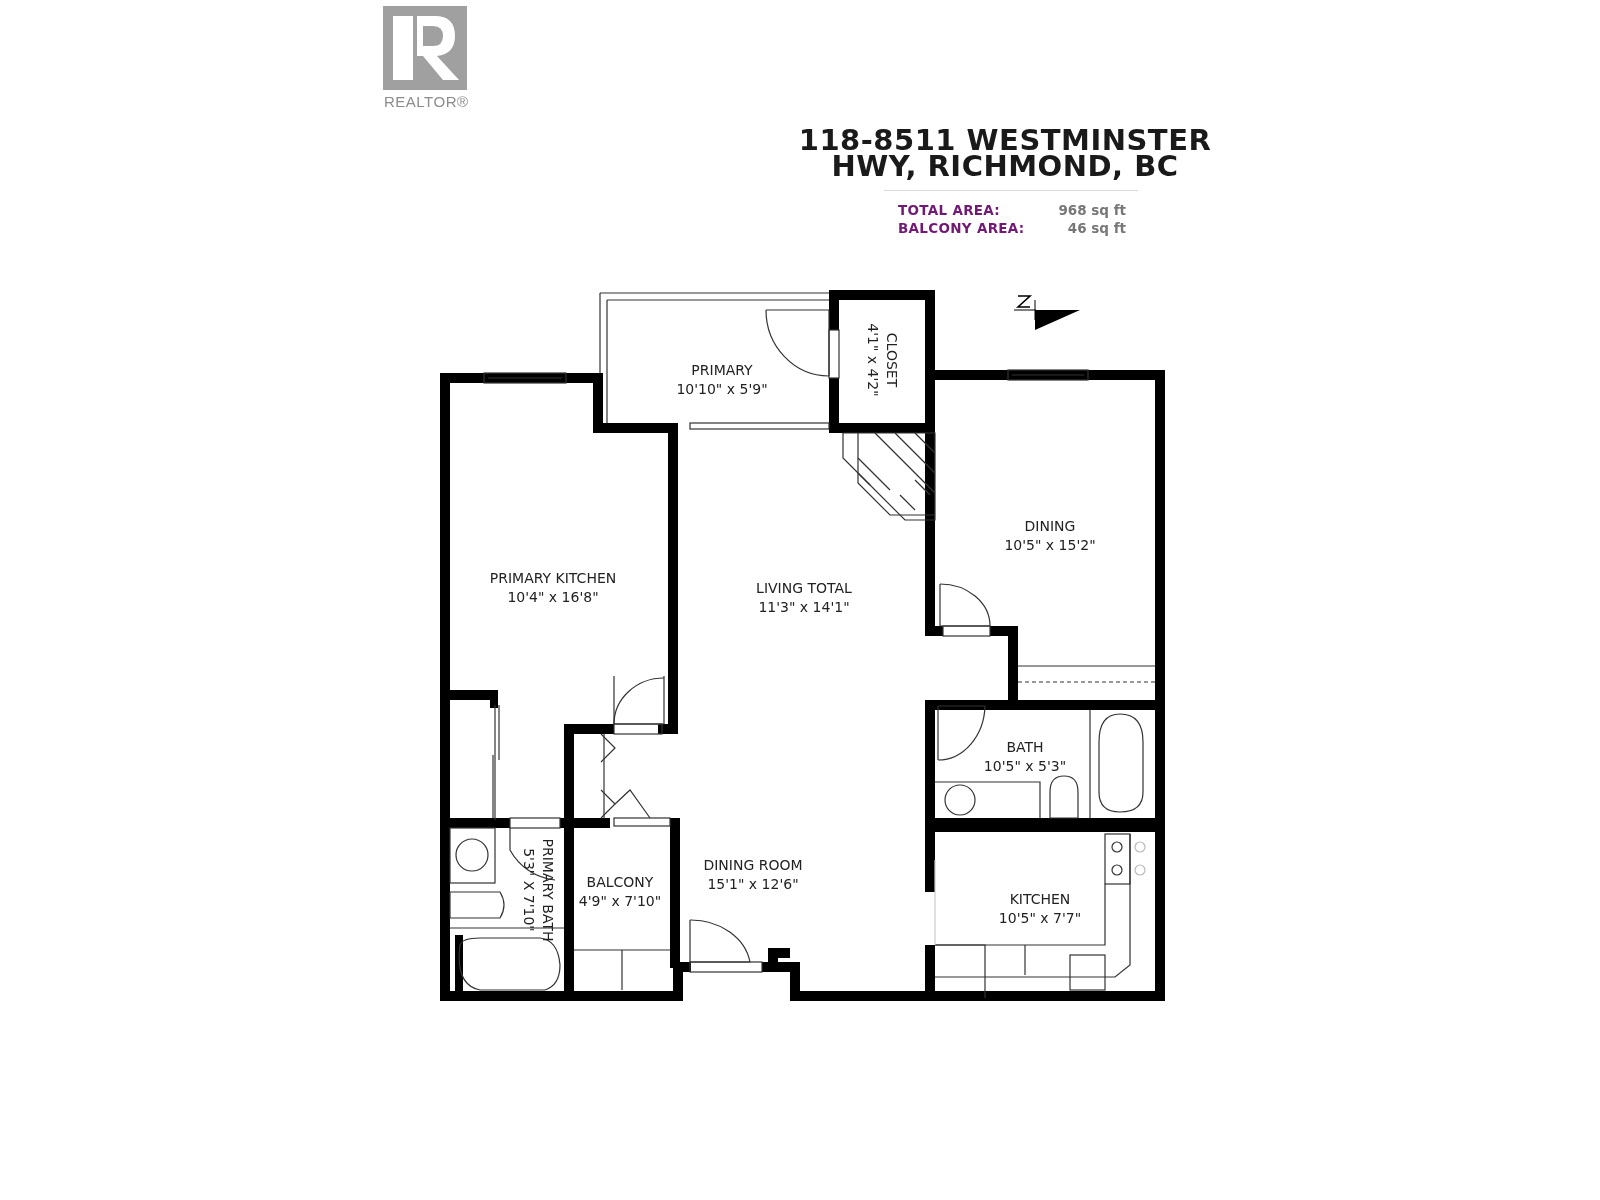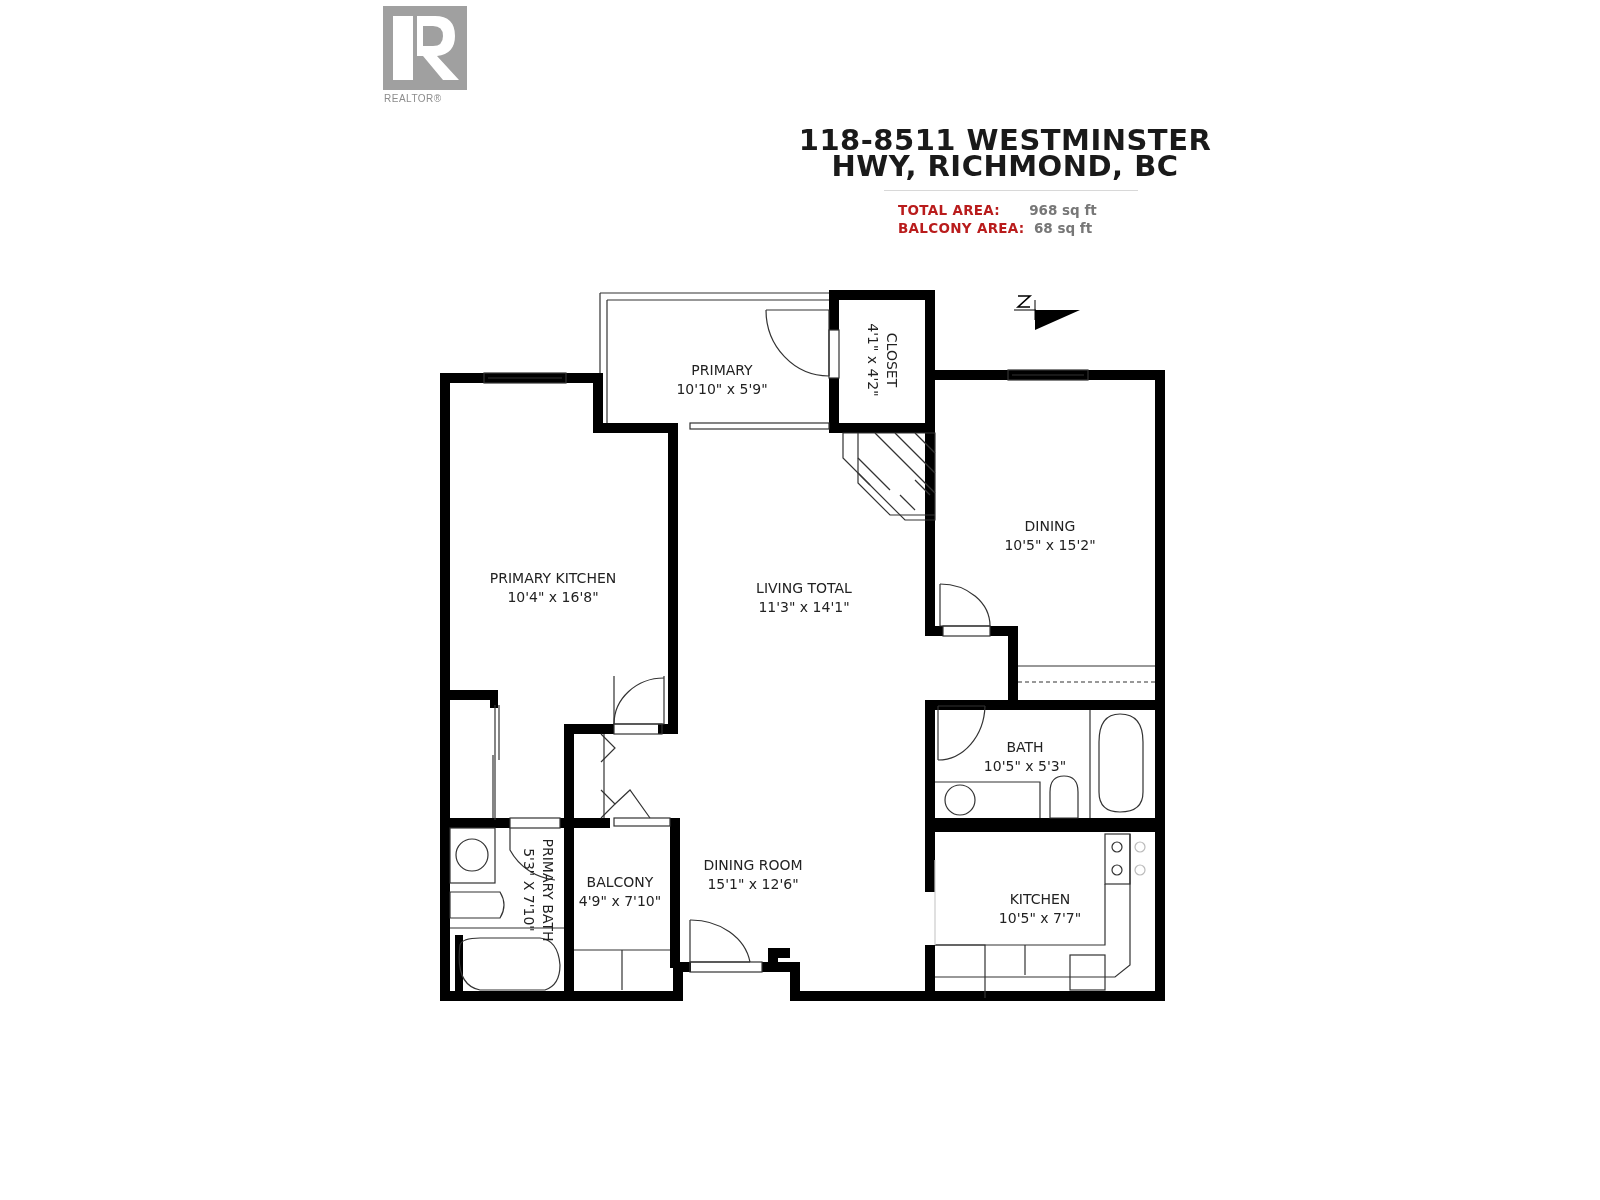--- a/index.html
+++ b/index.html
@@ -1,25 +1,25 @@
 <!DOCTYPE html>
 <html><head>
 <meta charset="utf-8">
 <style>
   html, body { margin: 0; padding: 0; background: #ffffff; }
   body { width: 1600px; height: 1200px; position: relative; overflow: hidden; font-family: "DejaVu Sans", sans-serif; }
   .logo { position: absolute; left: 383px; top: 6px; width: 84px; height: 84px; background: #a0a0a0; }
   .logo svg { display:block; }
-  .logo-text { position: absolute; left: 384px; top: 93px; font-family: "Liberation Sans", sans-serif; font-size: 10px; color: #8c8c8c; letter-spacing: 0.5px; }
+  .logo-text { position: absolute; left: 384px; top: 93px; font-family: "Liberation Sans", sans-serif; font-size: 15px; color: #8c8c8c; letter-spacing: 0.5px; }
   .title { position: absolute; left: 770px; width: 470px; text-align: center; font-family: "DejaVu Sans", sans-serif; font-weight: bold; font-size: 29px; color: #1a1a1a; letter-spacing: 0.5px; line-height: 40px; }
   .title.l1 { top: 120px; }
   .title.l2 { top: 146px; }
   .divider { position: absolute; left: 884px; top: 190px; width: 254px; height: 1px; background: #d8d8d8; }
-  .stat-label { position: absolute; left: 898px; font-size: 13.5px; color: #b91c1c; font-weight: bold; letter-spacing: 0.3px; }
-  .stat-value { position: absolute; left: 1000px; width: 126px; text-align: center; font-size: 13.5px; color: #777; font-weight: bold; }
+  .stat-label { position: absolute; left: 898px; font-size: 13.5px; color: #701a75; font-weight: bold; letter-spacing: 0.3px; }
+  .stat-value { position: absolute; left: 1000px; width: 126px; text-align: right; font-size: 13.5px; color: #777; font-weight: bold; }
   svg.plan { position: absolute; left: 0; top: 0; }
   .room-label { position: absolute; text-align: center; font-family: "DejaVu Sans", sans-serif; font-size: 14px; color: #222; line-height: 19px; white-space: nowrap; transform: translateX(-50%); }
   .room-label.vert { transform: translate(-50%, -50%) rotate(90deg); }
 </style>
 </head>
 <body>
 
 <div class="logo">
   <svg width="84" height="84" viewBox="0 0 84 84">
     <rect x="0" y="0" width="84" height="84" fill="#a0a0a0"></rect>
@@ -29,21 +29,21 @@
   </svg>
 </div>
 <div class="logo-text">REALTOR®</div>
 
 <div class="title l1">118-8511 WESTMINSTER</div>
 <div class="title l2">HWY, RICHMOND, BC</div>
 <div class="divider"></div>
 <div class="stat-label" style="top:202px">TOTAL AREA:</div>
 <div class="stat-value" style="top:202px">968 sq ft</div>
 <div class="stat-label" style="top:220px">BALCONY AREA:</div>
-<div class="stat-value" style="top:220px">68 sq ft</div>
+<div class="stat-value" style="top:220px">46 sq ft</div>
 
 <svg class="plan" width="1600" height="1200" viewBox="0 0 1600 1200">
   <g fill="#000">
 
     <rect x="440" y="373" width="10" height="628"></rect>
     <rect x="440" y="373" width="160" height="10"></rect>
     <rect x="593" y="373" width="10" height="60"></rect>
     <rect x="593" y="423" width="84" height="10"></rect>
 
     <rect x="829" y="423" width="106" height="10"></rect>

